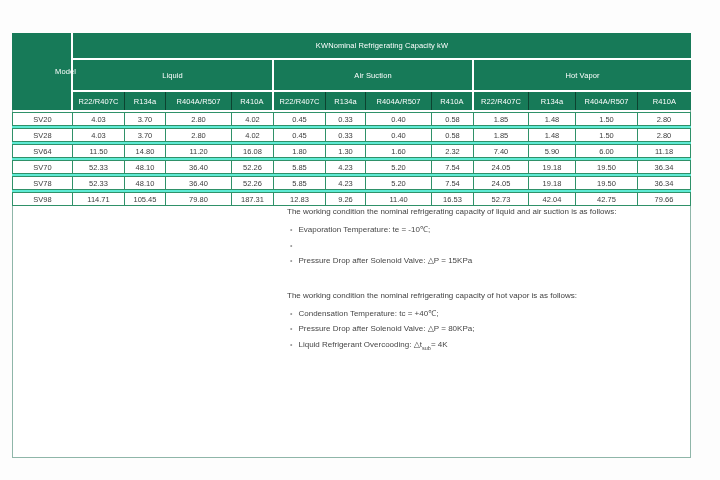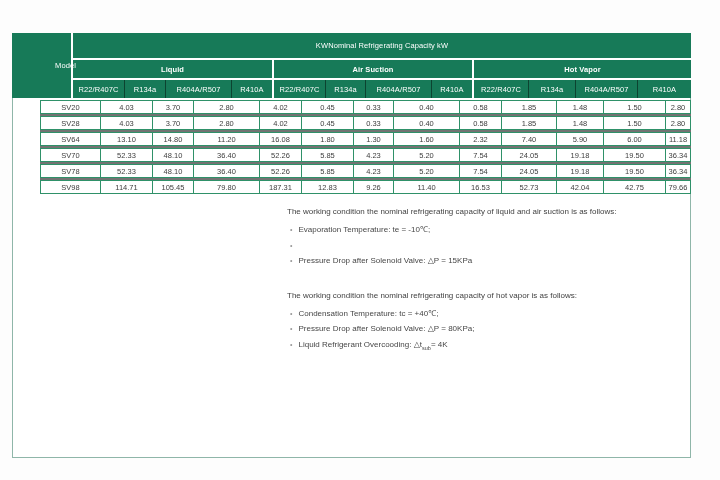--- a/index.html
+++ b/index.html
@@ -20,35 +20,34 @@
     display: grid;
     grid-template-columns: var(--cols);
     background: #177a58;
     color: #ffffff;
   }
   .thead > div { display: flex; align-items: center; justify-content: center;
     font-size: 7.5px; letter-spacing: .1px; text-align: right; }
 
   .model-cell  { grid-column: 1; grid-row: 1 / 4; border-right: 2px solid #fff; padding-left: 48px; }
   .title-cell  { grid-column: 2 / 14; grid-row: 1; height: 27px; border-bottom: 2px solid #fff; }
-  .group-cell  { grid-row: 2; height: 20px; border-bottom: 2px solid #fff; font-weight: bold; }
+  .group-cell  { grid-row: 2; height: 32px; border-bottom: 2px solid #fff; }
   .group-liquid { grid-column: 2 / 6;  border-right: 2px solid #fff; }
   .group-air    { grid-column: 6 / 10; border-right: 2px solid #fff; }
   .group-hot    { grid-column: 10 / 14; }
   .ref-cell { grid-row: 3; height: 18px; border-right: 1px solid rgba(0,0,0,0.45); }
   .ref-cell.grp-end { border-right: 2px solid #fff; }
   .ref-cell.last { border-right: none; }
 
   .tbody {
     display: grid;
     grid-template-columns: var(--cols);
     row-gap: 2px;
     margin-top: 2px;
-    background: #737373;
-    margin-left: 28px;
+    background: #5eead4;
   }
   .td {
     height: 14px;
     border: 1px solid #2f9169; border-left: none;
     display: flex; align-items: center; justify-content: center;
     font-size: 7.5px; color: #3d3d3d;
     background: #fff;
   }
   .td.model-col { border-left: 1px solid #2f9169; }
 
@@ -114,21 +113,21 @@
         <div class="td">4.02</div>
         <div class="td">0.45</div>
         <div class="td">0.33</div>
         <div class="td">0.40</div>
         <div class="td">0.58</div>
         <div class="td">1.85</div>
         <div class="td">1.48</div>
         <div class="td">1.50</div>
         <div class="td">2.80</div>
         <div class="td model-col">SV64</div>
-        <div class="td">13.10</div>
+        <div class="td">11.50</div>
         <div class="td">14.80</div>
         <div class="td">11.20</div>
         <div class="td">16.08</div>
         <div class="td">1.80</div>
         <div class="td">1.30</div>
         <div class="td">1.60</div>
         <div class="td">2.32</div>
         <div class="td">7.40</div>
         <div class="td">5.90</div>
         <div class="td">6.00</div>

